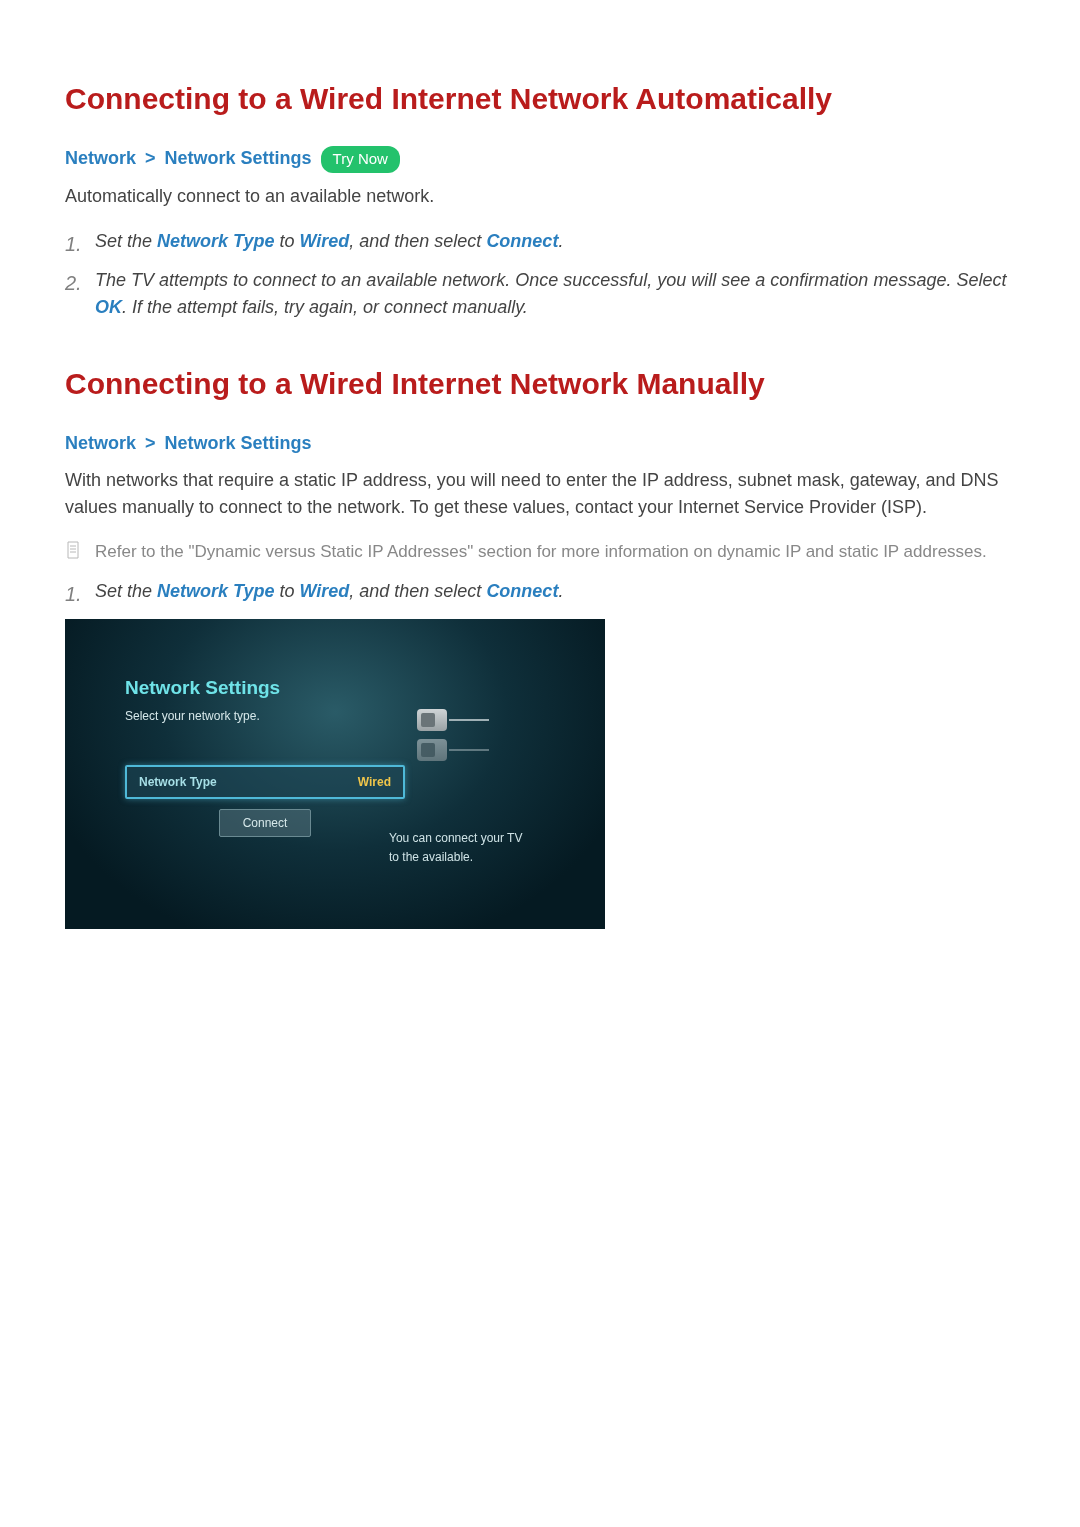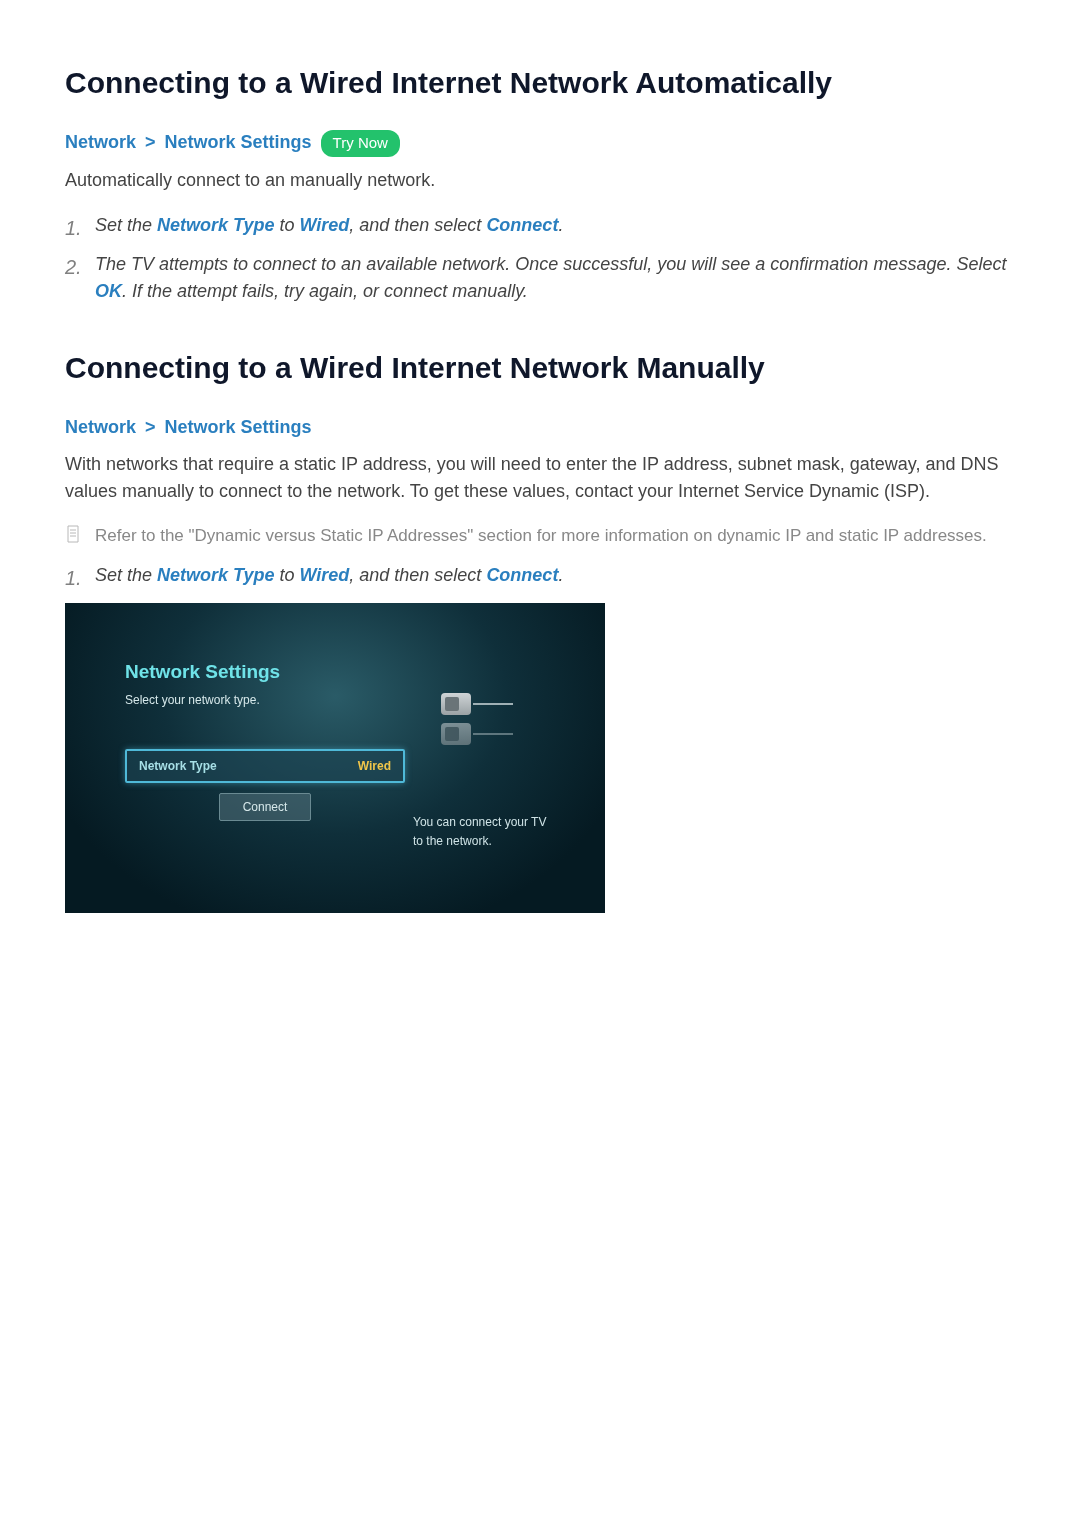--- a/index.html
+++ b/index.html
@@ -5,24 +5,24 @@
   body {
     margin: 0;
     padding: 60px 65px;
     font-family: Arial, Helvetica, sans-serif;
     background: #ffffff;
     color: #333333;
     font-size: 18px;
     line-height: 1.5;
   }
   .section-heading {
-    color: #0f172a;
+    color: #b91c1c;
     font-size: 30px;
     font-weight: bold;
-    margin: 0 0 24px 0;
+    margin: 16px 0 24px 0;
   }
   .breadcrumb {
     color: #2a7fbf;
     font-weight: bold;
     margin-bottom: 10px;
     font-size: 18px;
   }
   .breadcrumb .gt {
     color: #2a7fbf;
     padding: 0 4px;
@@ -138,21 +138,21 @@
     text-align: center;
     border: 1px solid #6a8a92;
     background: rgba(90,120,130,0.5);
     color: #d6e8ea;
     font-size: 12px;
     padding: 4px 0;
     border-radius: 2px;
   }
   .tv-right {
     position: absolute;
-    right: 22px;
+    right: 46px;
     top: 90px;
     width: 170px;
     text-align: left;
   }
   .tv-info {
     color: #cfe3e6;
     font-size: 12px;
     line-height: 1.6;
     margin-top: 60px;
   }
@@ -191,21 +191,21 @@
 
 <h2 class="section-heading">Connecting to a Wired Internet Network Automatically</h2>
 
 <div class="breadcrumb">
   <span>Network</span>
   <span class="gt">&gt;</span>
   <span>Network Settings</span>
   <span class="try-now">Try Now</span>
 </div>
 
-<p class="body-text">Automatically connect to an manually network.</p>
+<p class="body-text">Automatically connect to an available network.</p>
 
 <ol class="ordered">
   <li>
     <span class="num">1.</span>
     <span class="content">
       <span>Set the </span><span class="hl">Network Type</span><span> to </span><span class="hl">Wired</span><span>, and then select </span><span class="hl">Connect</span><span>.</span>
     </span>
   </li>
   <li>
     <span class="num">2.</span>
@@ -216,21 +216,21 @@
 </ol>
 
 <h2 class="section-heading">Connecting to a Wired Internet Network Manually</h2>
 
 <div class="breadcrumb">
   <span>Network</span>
   <span class="gt">&gt;</span>
   <span>Network Settings</span>
 </div>
 
-<p class="body-text">With networks that require a static IP address, you will need to enter the IP address, subnet mask, gateway, and DNS values manually to connect to the network. To get these values, contact your Internet Service Dynamic (ISP).</p>
+<p class="body-text">With networks that require a static IP address, you will need to enter the IP address, subnet mask, gateway, and DNS values manually to connect to the network. To get these values, contact your Internet Service Provider (ISP).</p>
 
 <div class="note-row">
   <span class="note-icon">
     <svg width="16" height="18" viewBox="0 0 16 18">
       <path d="M3 1 L13 1 L13 17 L3 17 Z" fill="none" stroke="#b8b8b8" stroke-width="1"></path>
       <line x1="5" y1="5" x2="11" y2="5" stroke="#b8b8b8" stroke-width="1"></line>
       <line x1="5" y1="8" x2="11" y2="8" stroke="#b8b8b8" stroke-width="1"></line>
       <line x1="5" y1="11" x2="11" y2="11" stroke="#b8b8b8" stroke-width="1"></line>
     </svg>
   </span>
@@ -260,16 +260,16 @@
     <div class="router-art">
       <div class="router-top">
           <div class="router-face"></div>
         </div>
       <div class="router-bottom">
           <div class="router-face"></div>
         </div>
     </div>
     <div class="tv-info">
       <div>You can connect your TV</div>
-      <div>to the network.</div>
+      <div>to the available.</div>
     </div>
   </div>
 </div>
 
 </body></html>

